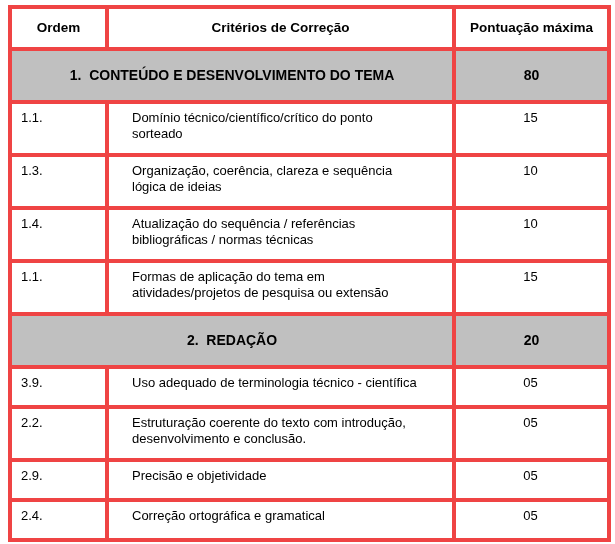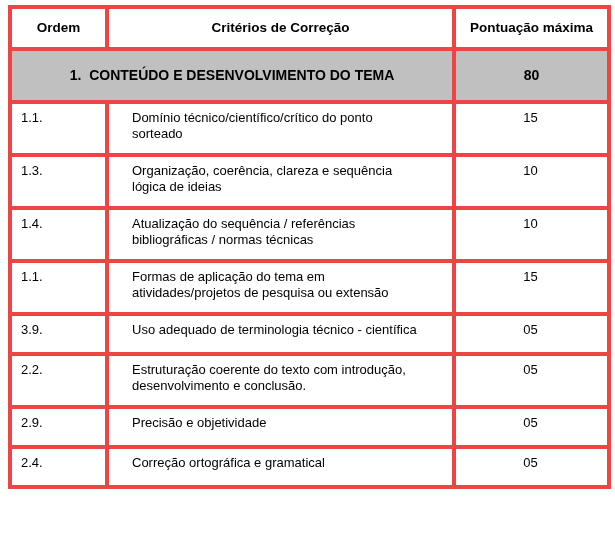--- a/index.html
+++ b/index.html
@@ -103,20 +103,24 @@
       <td class="cell-points">10</td>
     </tr>
 
 
     <tr class="row-lg">
       <td class="cell-ordem">1.1.</td>
       <td class="cell-criterio">Formas de aplicação do tema em atividades/projetos de pesquisa ou extensão</td>
       <td class="cell-points">15</td>
     </tr>
 
+    <tr class="section-row">
+      <td colspan="2">2.&nbsp;&nbsp;REDAÇÃO</td>
+      <td>20</td>
+    </tr>
 
     <tr class="row-sm">
       <td class="cell-ordem">3.9.</td>
       <td class="cell-criterio">Uso adequado de terminologia técnico - científica</td>
       <td class="cell-points">05</td>
     </tr>
 
     <tr class="row-lg">
       <td class="cell-ordem">2.2.</td>
       <td class="cell-criterio">Estruturação coerente do texto com introdução, desenvolvimento e conclusão.</td>

